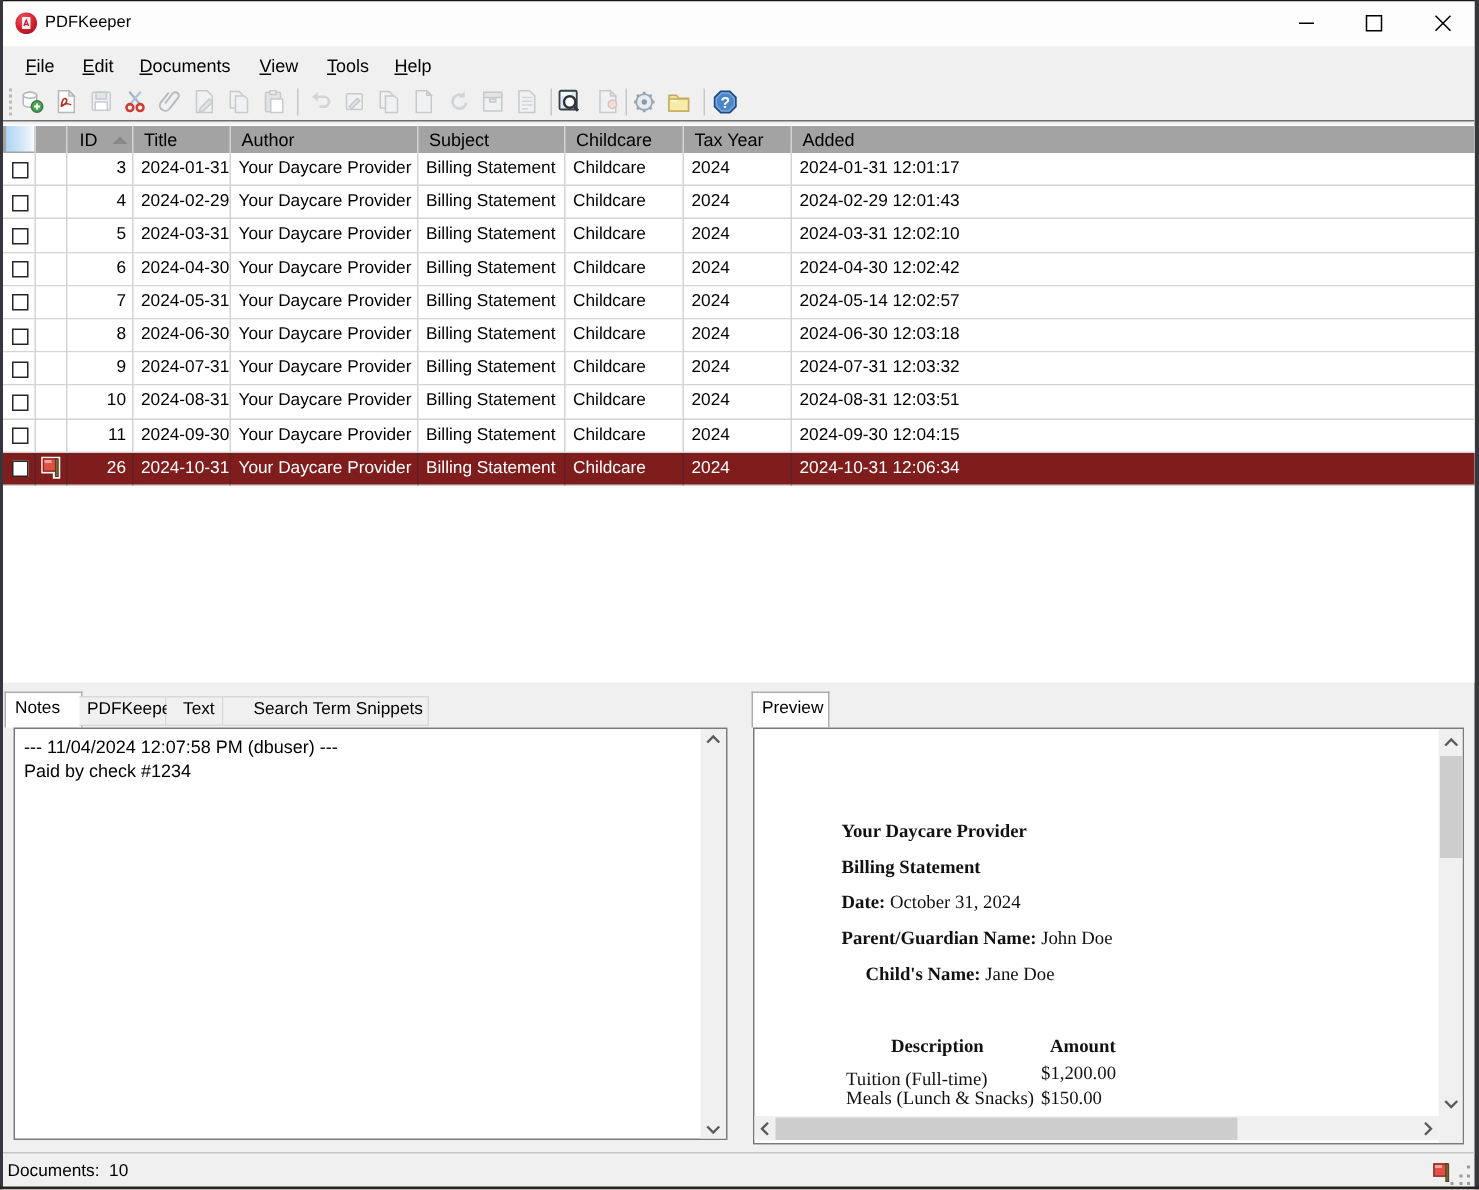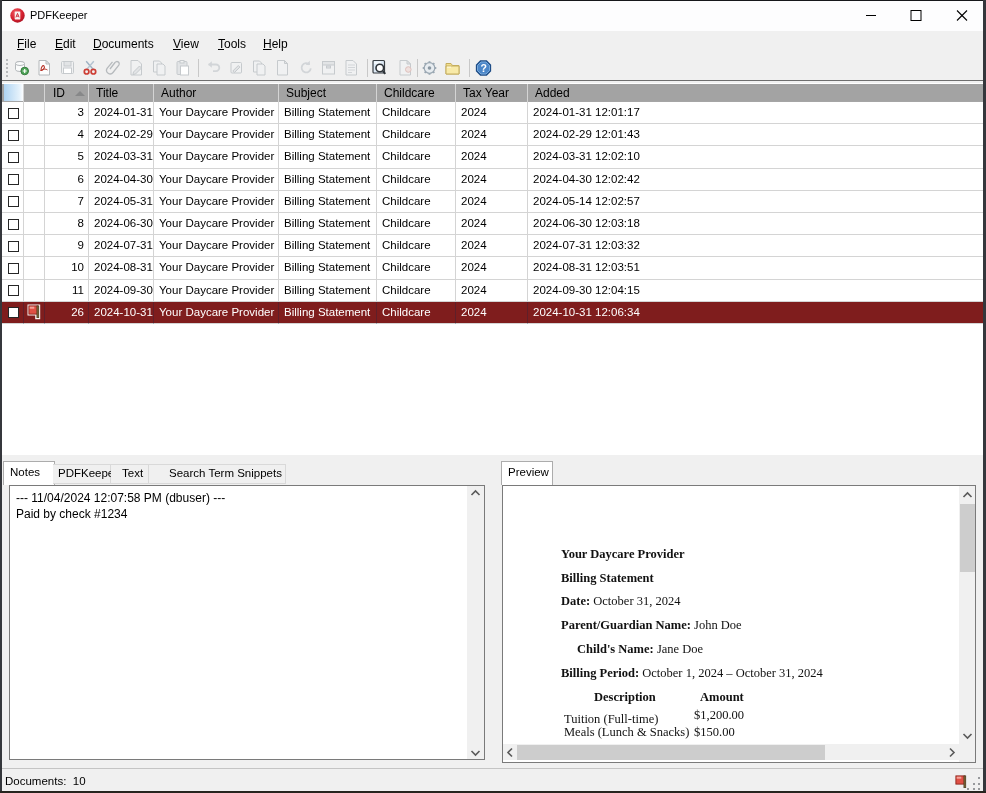--- a/index.html
+++ b/index.html
@@ -356,21 +356,20 @@
 <svg class="a" style="left:948px;top:746.5px;" width="8" height="11">
     <polyline points="2,1.5 6,5.5 2,9.5" class="sb-ch"></polyline>
   </svg>
 
 <div class="a" id="pdoc" style="left:0;top:0;width:986px;height:793px;font-family:'Liberation Serif',serif;font-size:12.5px;color:#111;pointer-events:none;">
  <div class="a" style="left:561px;top:547px;font-weight:bold;white-space:nowrap;">Your Daycare Provider</div>
  <div class="a" style="left:561px;top:570.5px;font-weight:bold;">Billing Statement</div>
  <div class="a" style="left:561px;top:594px;"><b>Date:</b> October 31, 2024</div>
  <div class="a" style="left:561px;top:618px;"><b>Parent/Guardian Name:</b> John Doe</div>
  <div class="a" style="left:561px;top:642px;margin-left:16px;"><b>Child's Name:</b> Jane Doe</div>
- <div class="a" style="left:561px;top:666px;"><b>Billing Period:</b> October 1, 2024 – October 31, 2024</div>
  <div class="a" style="left:594px;top:690px;font-weight:bold;">Description</div>
  <div class="a" style="left:700px;top:690px;font-weight:bold;">Amount</div>
  <div class="a" style="left:564px;top:712px;">Tuition (Full-time)</div>
  <div class="a" style="left:694px;top:707.5px;">$1,200.00</div>
  <div class="a" style="left:564px;top:725px;">Meals (Lunch &amp; Snacks)</div>
  <div class="a" style="left:694px;top:725px;">$150.00</div>
 </div>
 
 <div class="a" style="left:2px;top:768px;width:981px;height:1px;background:#c4c4c4;"></div>
 <div class="a" style="left:5px;top:775px;font-size:11.5px;">Documents:&nbsp; 10</div>

